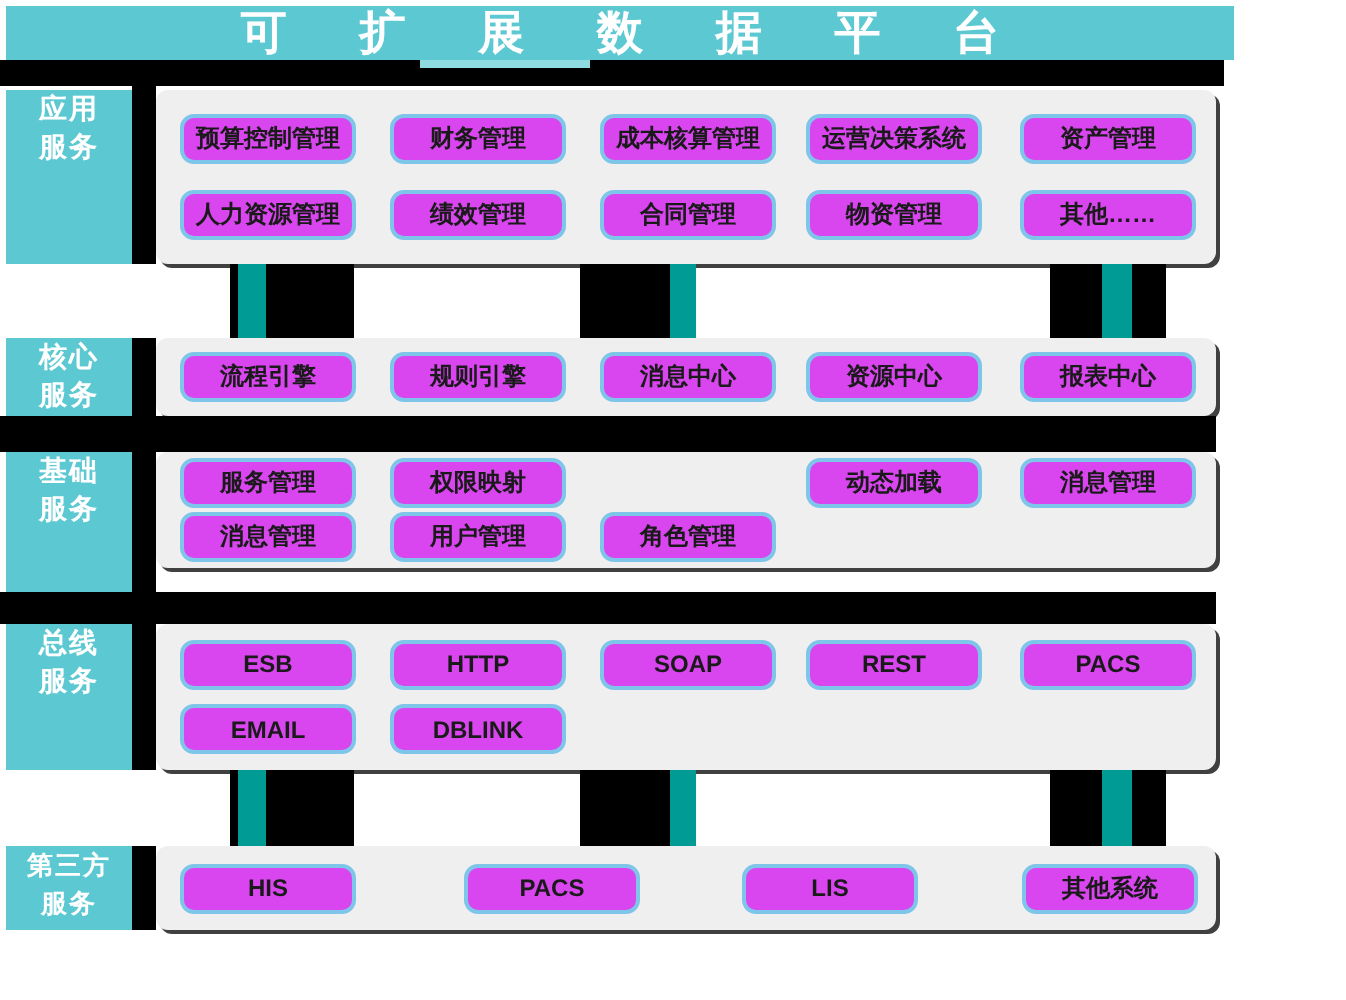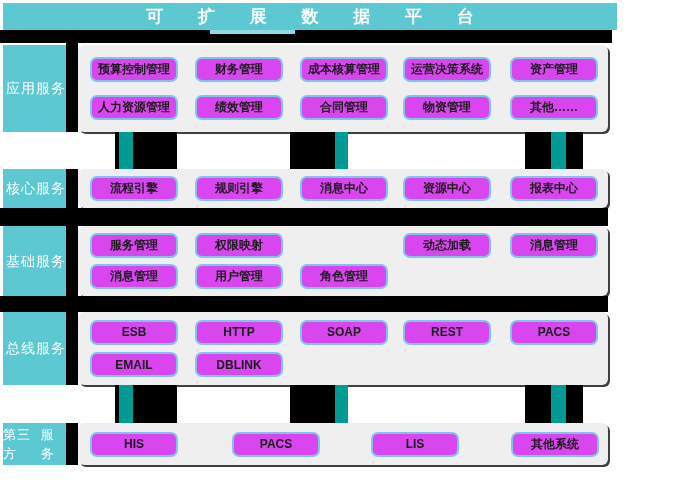--- a/index.html
+++ b/index.html
@@ -6,31 +6,31 @@
   .stage{
     position:relative;width:673px;height:500px;background:#ffffff;overflow:hidden;
     font-family:"Liberation Sans","DejaVu Sans",sans-serif;
   }
   
   .header{
     position:absolute;left:3px;top:3px;width:614px;height:27px;background:#5bc8d2;
     display:flex;align-items:center;justify-content:center;
   }
   .header .title{
-    color:#ffffff;font-size:17px;font-weight:bold;letter-spacing:15px;
+    color:#ffffff;font-size:23px;font-weight:bold;letter-spacing:15px;
     text-indent:15px;white-space:nowrap;
   }
   .topbar{position:absolute;left:0;top:30px;width:612px;height:13px;background:#000;}
   .topbar-accent{position:absolute;left:210px;top:30px;width:85px;height:4px;background:#8edce2;}
 
   
   .band-label{
     position:absolute;left:3px;width:63px;background:#5bc8d2;color:#fff;
-    display:flex;flex-direction:row;align-items:center;justify-content:flex-end;
-    font-size:14px;font-weight:normal;letter-spacing:1px;line-height:19px;
+    display:flex;flex-direction:column;align-items:center;justify-content:flex-start;
+    font-size:14px;font-weight:bold;letter-spacing:1px;line-height:19px;
   }
   
   .vstrip{position:absolute;left:66px;width:12px;background:#000;}
 
   
   .panel{
     position:absolute;left:78px;width:530px;background:#efefef;border-radius:6px;
     box-shadow:2px 2px 0 rgba(0,0,0,0.75);
     display:flex;flex-direction:column;justify-content:space-evenly;
   }
@@ -113,21 +113,21 @@
       <div class="node c4">资源中心</div>
     </div>
   </div>
 
   <div class="sep" style="top:208px;height:18px;"></div>
 
   <div class="band-label" style="top:226px;height:70px;">
     <span>基础</span>
     <span>服务</span>
   </div>
-  <div class="panel" style="top:226px;height:70px;text-align:center;">
+  <div class="panel" style="top:226px;height:58px;text-align:center;">
     <div class="row">
       <div class="node c1">服务管理</div>
       <div class="node c2">权限映射</div>
       <div class="node c4">动态加载</div>
       <div class="node c5">消息管理</div>
     </div>
     <div class="row">
       <div class="node c1">消息管理</div>
       <div class="node c2">用户管理</div>
       <div class="node c3">角色管理</div>

